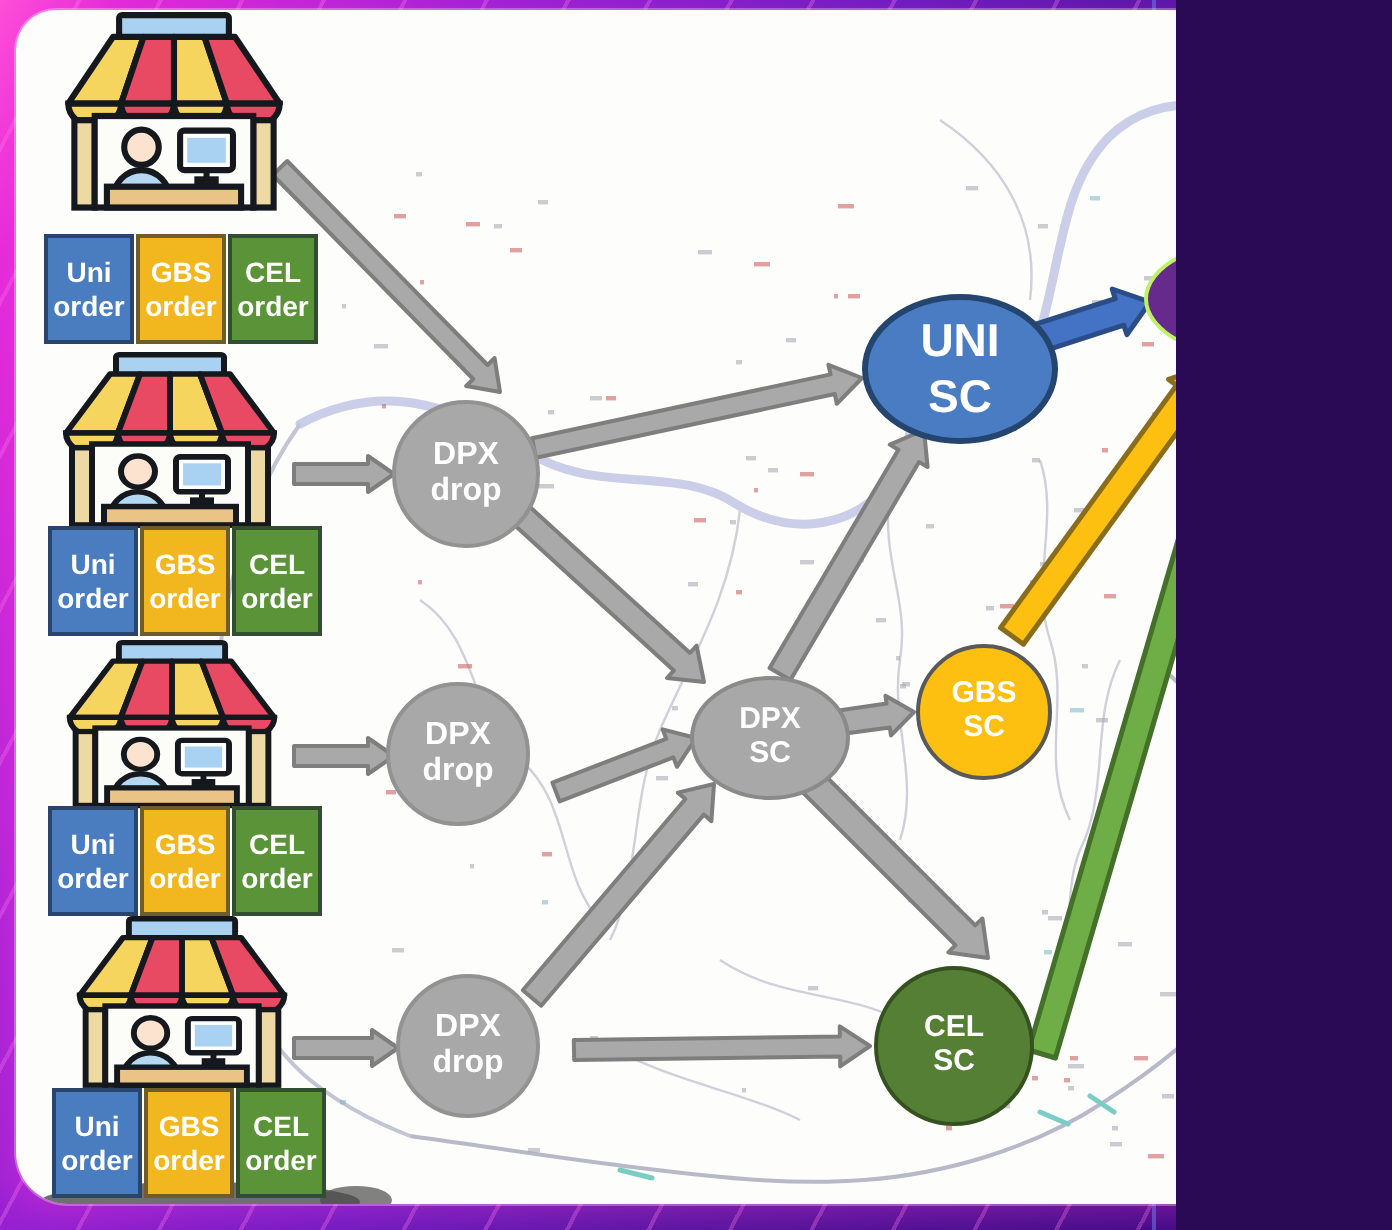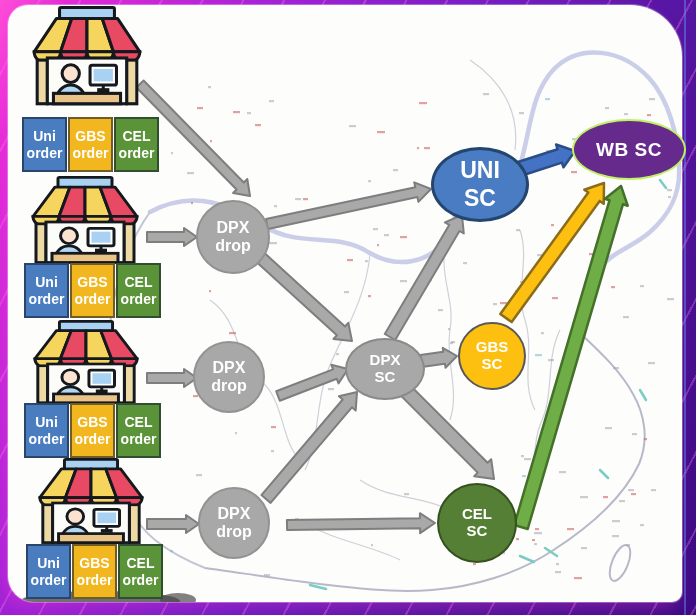--- a/index.html
+++ b/index.html
@@ -1,16 +1,16 @@
 <!DOCTYPE html>
 <html><head>
 <meta charset="utf-8">
 <style>
   html,body{margin:0;padding:0;background:#2a0a55;}
-  #app{position:relative;width:696px;height:615px;overflow:hidden;
+  #app{position:relative;width:588px;height:615px;overflow:hidden;
        font-family:"Liberation Sans",sans-serif;}
   
   .frame{position:absolute;inset:0;
     background:linear-gradient(115deg,#ff4fd8 0%,#e22ad9 7%,#a122d6 28%,
                #6d1cc0 52%,#53159e 72%,#3c0a82 100%);}
   .frame::after{content:"";position:absolute;inset:0;
     background:repeating-linear-gradient(118deg,transparent 0 34px,
                rgba(255,130,240,.30) 34px 36px);}
   .neon-line-right{position:absolute;right:10px;top:0;bottom:0;width:2px;
     background:rgba(100,150,255,.45);z-index:1;}

